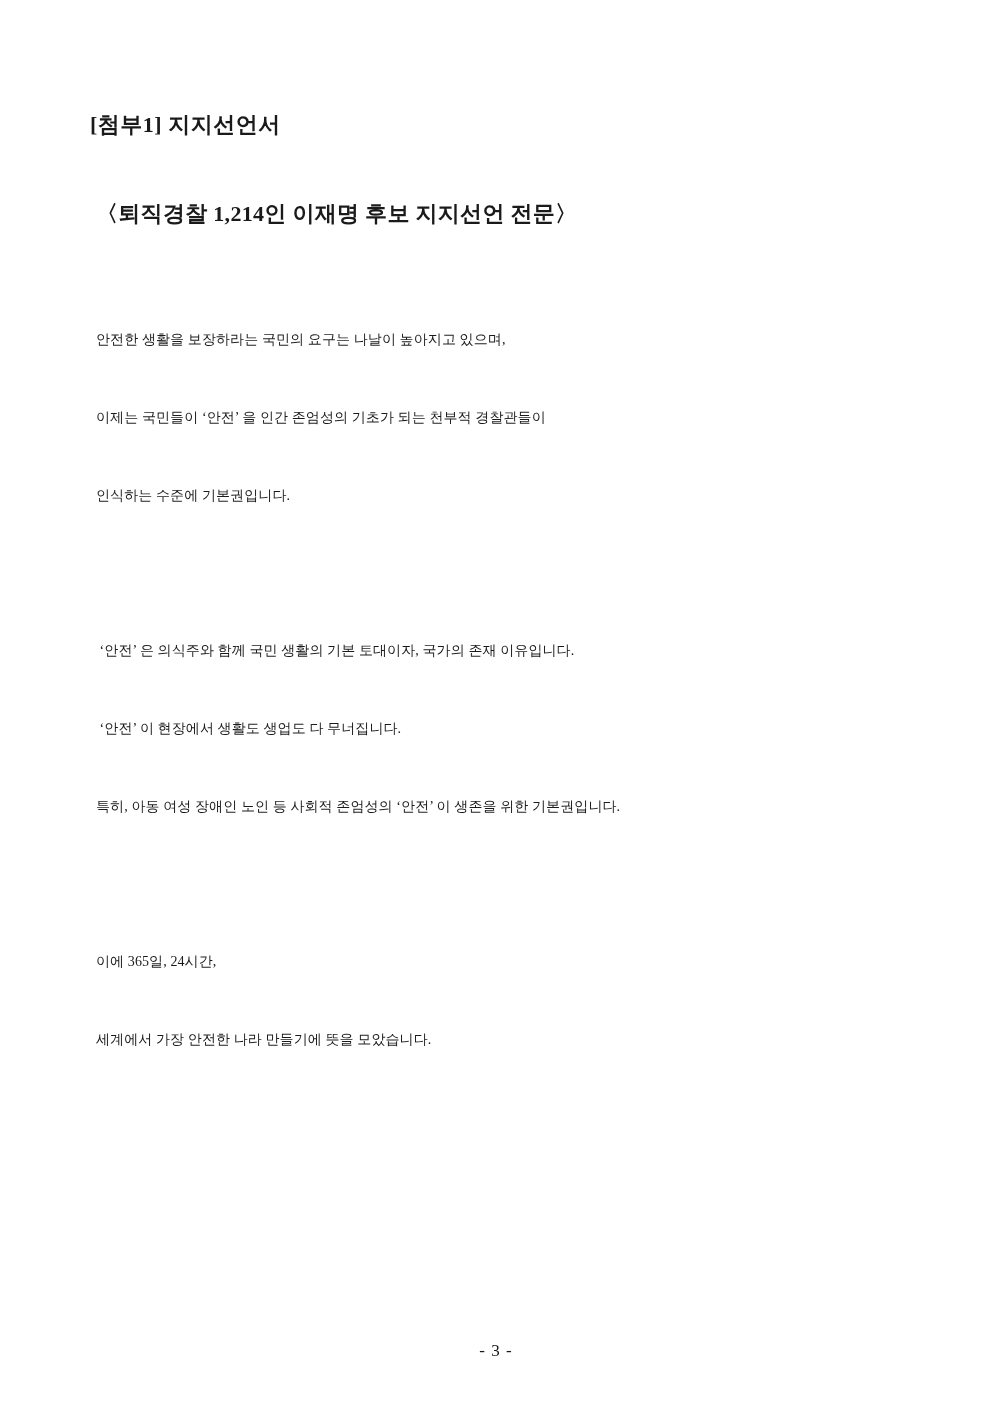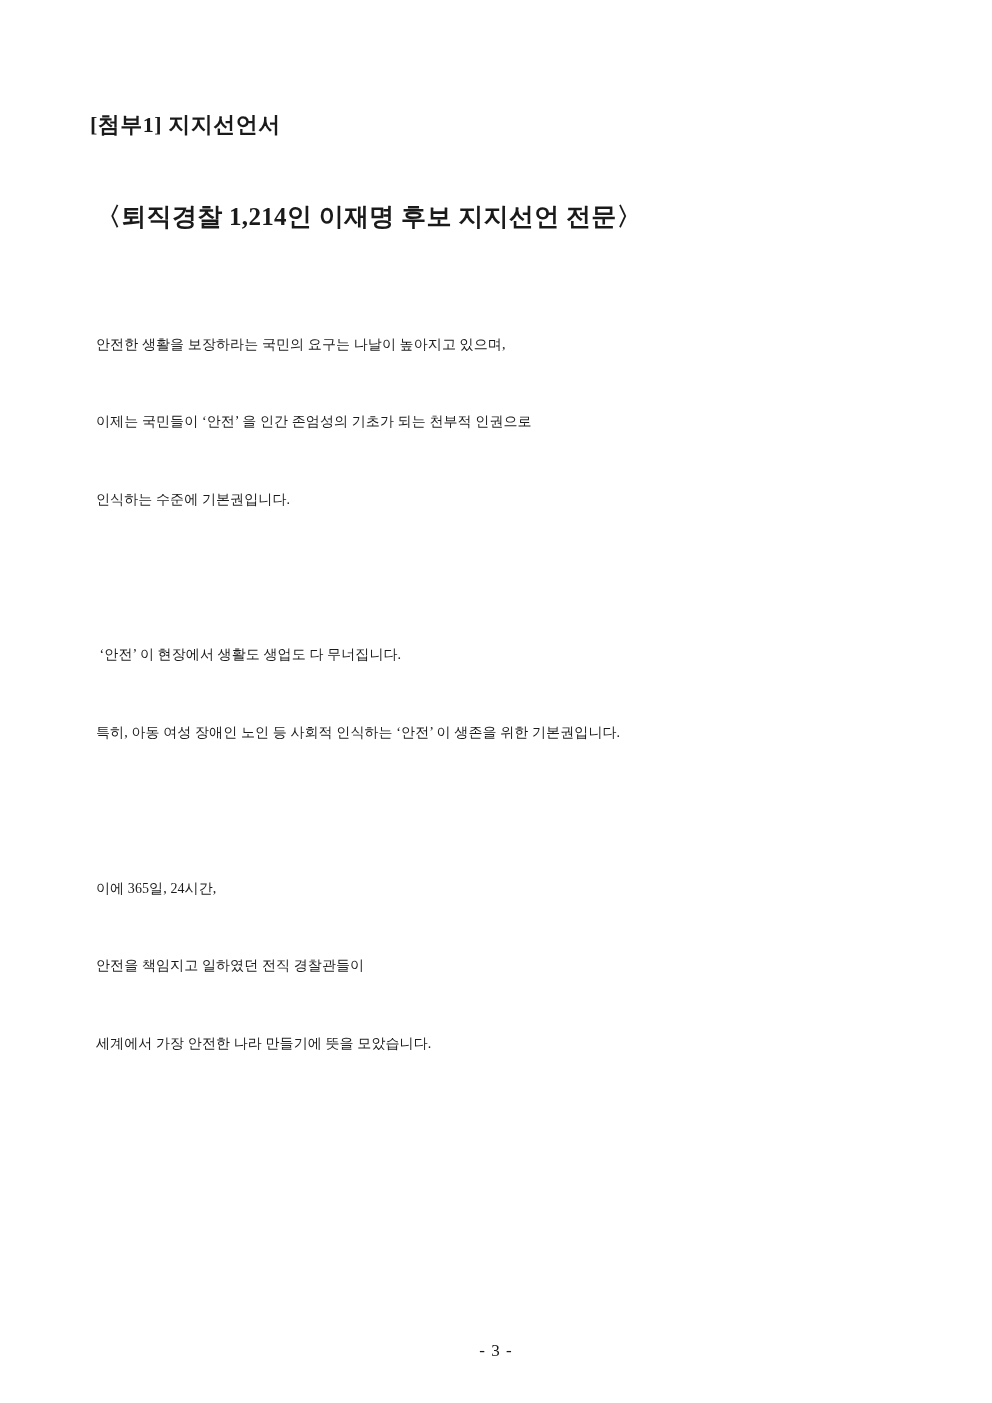--- a/index.html
+++ b/index.html
@@ -24,21 +24,21 @@
   }
   .doc-title {
     font-size: 22px;
     font-weight: bold;
     letter-spacing: 0.5px;
     margin: 0 0 0 0;
     padding-top: 10px;
     line-height: 1.4;
   }
   .doc-subtitle {
-    font-size: 25px;
+    font-size: 22px;
     font-weight: bold;
     letter-spacing: 0.3px;
     margin: 58px 0 0 6px;
     line-height: 1.4;
   }
   .body-block {
     margin-top: 46px;
     margin-left: 6px;
   }
   .para {
@@ -71,32 +71,32 @@
 <div class="page">
 
   <h1 class="doc-title">[첨부1]  지지선언서</h1>
 
   <h2 class="doc-subtitle">〈퇴직경찰 1,214인 이재명 후보 지지선언 전문〉</h2>
 
   <div class="body-block">
 
     <p class="para">
       <span class="ln">안전한 생활을 보장하라는 국민의 요구는 나날이 높아지고 있으며,</span>
-      <span class="ln">이제는 국민들이 ‘안전’ 을 인간 존엄성의 기초가 되는 천부적 인권으로</span>
+      <span class="ln">이제는 국민들이 ‘안전’ 을 인간 존엄성의 기초가 되는 천부적 경찰관들이</span>
       <span class="ln">인식하는 수준에 기본권입니다.</span>
     </p>
 
     <p class="para">
+      <span class="ln"> ‘안전’ 은 의식주와 함께 국민 생활의 기본 토대이자, 국가의 존재 이유입니다.</span>
       <span class="ln"> ‘안전’ 이 현장에서 생활도 생업도 다 무너집니다.</span>
-      <span class="ln">특히, 아동 여성 장애인 노인 등 사회적 인식하는 ‘안전’ 이 생존을 위한 기본권입니다.</span>
+      <span class="ln">특히, 아동 여성 장애인 노인 등 사회적 존엄성의 ‘안전’ 이 생존을 위한 기본권입니다.</span>
     </p>
 
     <p class="para">
       <span class="ln">이에 365일, 24시간,</span>
-      <span class="ln">안전을 책임지고 일하였던 전직 경찰관들이</span>
       <span class="ln">세계에서 가장 안전한 나라 만들기에 뜻을 모았습니다.</span>
     </p>
 
   </div>
 
   <div class="page-number">- 3 -</div>
 
 </div>
 
 </body></html>

